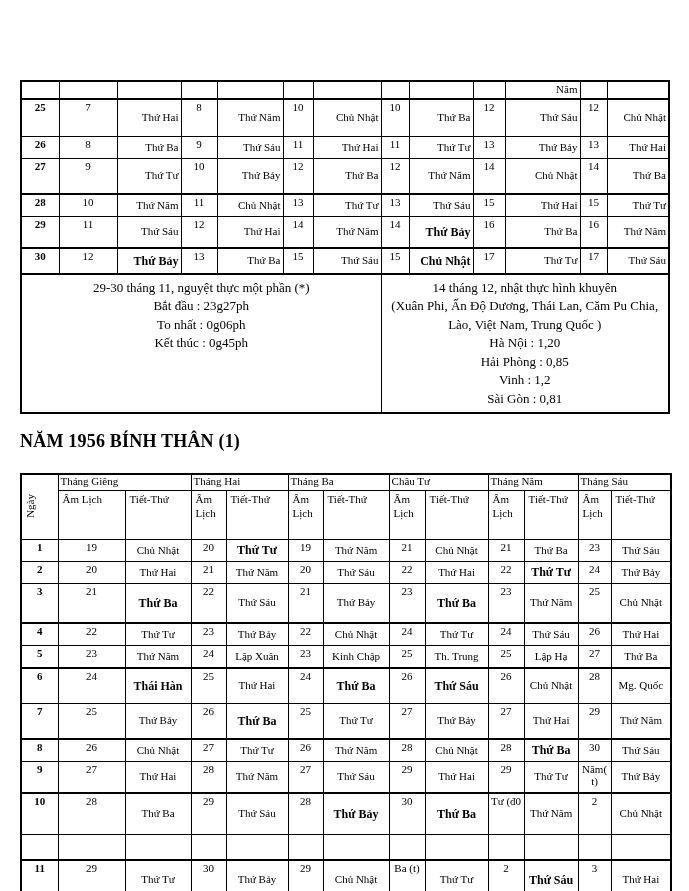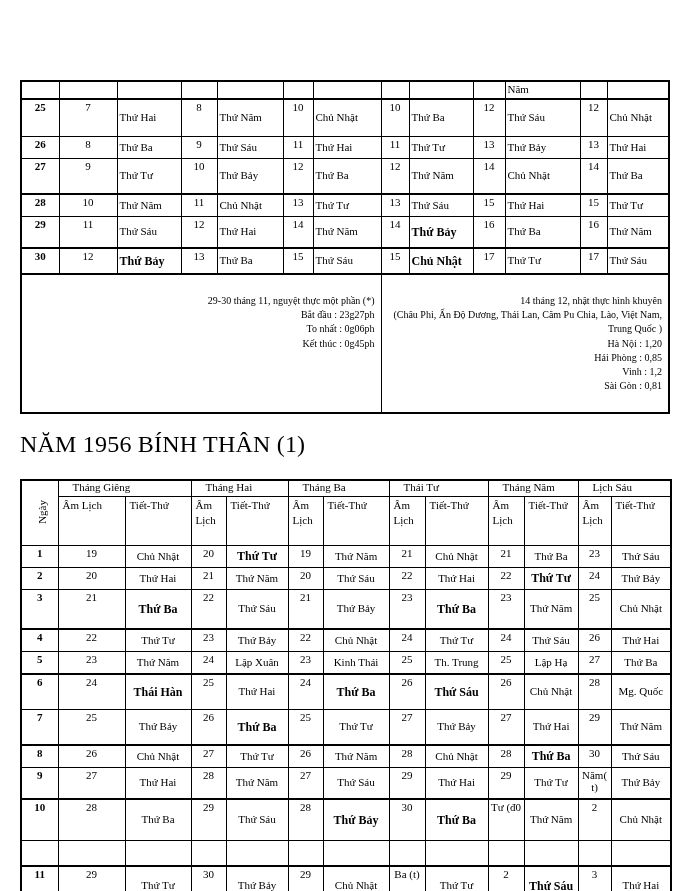--- a/index.html
+++ b/index.html
@@ -8,42 +8,42 @@
     font-family:"Liberation Serif","DejaVu Serif",serif;
     color:#000;position:relative;overflow:hidden;
   }
   .sheet{padding:80px 19px 0 20px;}
 
   table{border-collapse:collapse;table-layout:fixed;width:650px;border:2px solid #000;}
   td,th{border:1px solid #000;font-size:11px;font-weight:normal;padding:1px 2px;
         vertical-align:top;overflow:hidden;}
   td.day{font-weight:bold;text-align:center;}
   td.n{text-align:center;}
-  td.w{text-align:left;vertical-align:middle;line-height:1.25;}
+  td.w{text-align:right;vertical-align:middle;line-height:1.25;}
   td.am{text-align:center;overflow-wrap:anywhere;}
   td.tiet{text-align:center;vertical-align:middle;line-height:1.25;}
   td .bold, td.bold{font-weight:bold;font-size:12px;}
 
   
   .top tbody tr:nth-child(1) td{height:14px;}
   .top tbody tr:nth-child(2) td{height:34px;border-top:2px solid #000;}
   .top tbody tr:nth-child(3) td{height:19px;}
   .top tbody tr:nth-child(4) td{height:32px;}
   .top tbody tr:nth-child(5) td{height:19px;border-top:2px solid #000;}
   .top tbody tr:nth-child(6) td{height:28px;}
   .top tbody tr:nth-child(7) td{height:22px;border-top:2px solid #000;}
   .top tbody tr:nth-child(8) td{height:32px;}
-  td.note{height:100px;text-align:right;vertical-align:top;font-size:10px;
-          line-height:1.42;padding:19px 6px;border-top:2px solid #000;}
+  td.note{height:100px;text-align:center;vertical-align:top;font-size:13px;
+          line-height:1.42;padding:4px 6px;border-top:2px solid #000;}
 
   
-  h1{font-size:24px;font-weight:normal;margin:17px 0 21px 0;letter-spacing:.2px;}
+  h1{font-size:18px;font-weight:bold;margin:17px 0 21px 0;letter-spacing:.2px;}
 
   
-  .main thead tr:nth-child(1) th{height:15px;text-align:left;padding:0 14px;}
+  .main thead tr:nth-child(1) th{height:15px;text-align:left;padding:0 2px;}
   .main thead tr:nth-child(2) th{height:46px;text-align:left;padding:1px 4px;
                                  vertical-align:top;line-height:1.3;overflow-wrap:anywhere;}
   .ngay-cell{vertical-align:middle;text-align:center;}
   .ngay-vert{writing-mode:vertical-rl;transform:rotate(180deg);font-size:11px;
              display:inline-block;margin:0 auto;}
   .main tbody tr:nth-child(1) td{height:19px;}
   .main tbody tr:nth-child(2) td{height:19px;}
   .main tbody tr:nth-child(3) td{height:36px;}
   .main tbody tr:nth-child(4) td{height:19px;border-top:2px solid #000;}
   .main tbody tr:nth-child(5) td{height:19px;}
@@ -187,21 +187,21 @@
     <tbody>
       <tr>
         <td class="note" colspan="7">
           <div>29-30 tháng 11, nguyệt thực một phần (*)</div>
           <div>Bắt đầu : 23g27ph</div>
           <div>To nhất : 0g06ph</div>
           <div>Kết thúc : 0g45ph</div>
         </td>
         <td class="note" colspan="6">
           <div>14 tháng 12, nhật thực hình khuyên</div>
-          <div>(Châu Phi, Ấn Độ Dương, Thái Lan, Căm Pu Chia, Lào, Việt Nam, Trung Quốc )</div>
+          <div>(Xuân Phi, Ấn Độ Dương, Thái Lan, Căm Pu Chia, Lào, Việt Nam, Trung Quốc )</div>
           <div>Hà Nội : 1,20</div>
           <div>Hải Phòng : 0,85</div>
           <div>Vinh : 1,2</div>
           <div>Sài Gòn : 0,81</div>
         </td>
       </tr>
     </tbody>
   </table>
 
   <h1>NĂM 1956 BÍNH THÂN (1)</h1>
@@ -223,23 +223,23 @@
       <col style="width:60px">
     </colgroup>
     <thead>
       <tr>
         <th rowspan="2" class="ngay-cell">
           <span class="ngay-vert">Ngày</span>
         </th>
         <th colspan="2">Tháng Giêng</th>
         <th colspan="2">Tháng Hai</th>
         <th colspan="2">Tháng  Ba</th>
-        <th colspan="2">Thái Tư</th>
+        <th colspan="2">Châu Tư</th>
         <th colspan="2">Tháng Năm</th>
-        <th colspan="2">Lịch Sáu</th>
+        <th colspan="2">Tháng Sáu</th>
       </tr>
       <tr>
         <th>Âm Lịch</th>
         <th>Tiết-Thứ</th>
         <th>Âm Lịch</th>
         <th>Tiết-Thứ</th>
         <th>Âm Lịch</th>
         <th>Tiết-Thứ</th>
         <th>Âm Lịch</th>
         <th>Tiết-Thứ</th>
@@ -310,21 +310,21 @@
           <td class="am">26</td>
           <td class="tiet">Thứ Hai</td>
         </tr>
         <tr>
           <td class="day">5</td>
           <td class="am">23</td>
           <td class="tiet">Thứ Năm</td>
           <td class="am">24</td>
           <td class="tiet">Lập Xuân</td>
           <td class="am">23</td>
-          <td class="tiet">Kinh Thái</td>
+          <td class="tiet">Kinh Chập</td>
           <td class="am">25</td>
           <td class="tiet">Th. Trung</td>
           <td class="am">25</td>
           <td class="tiet">Lập Hạ</td>
           <td class="am">27</td>
           <td class="tiet">Thứ Ba</td>
         </tr>
         <tr>
           <td class="day">6</td>
           <td class="am">24</td>

